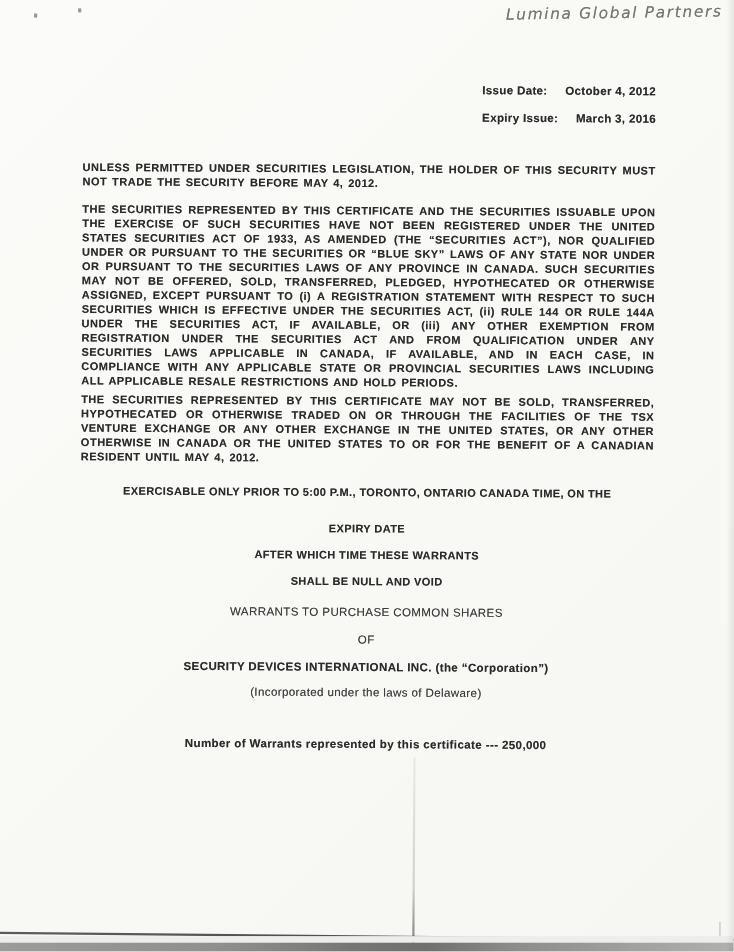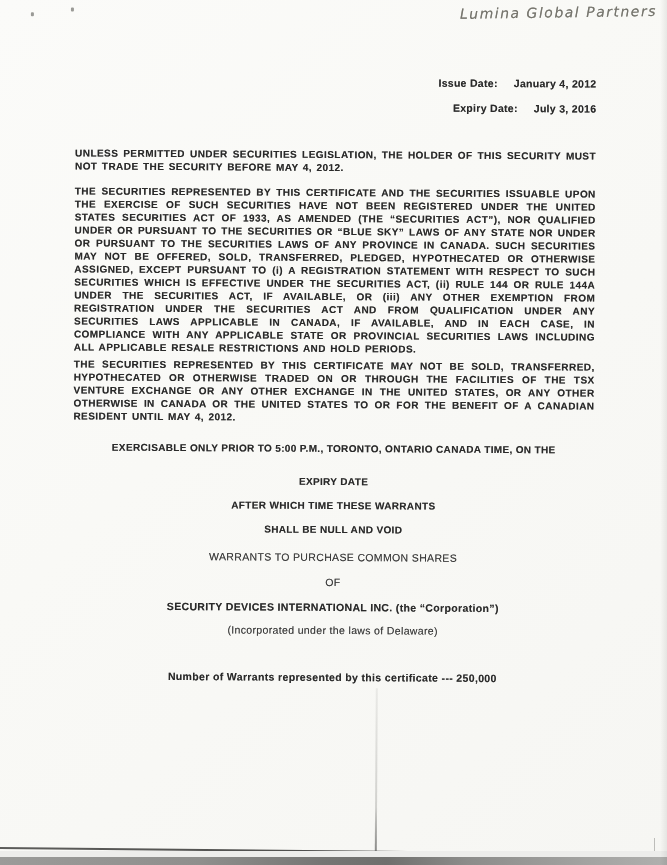--- a/index.html
+++ b/index.html
@@ -102,24 +102,24 @@
 <div class="scan-page">
   <div class="content">
 
     <div class="staple-mark staple-a"></div>
     <div class="staple-mark staple-b"></div>
 
     <div class="handwriting">Lumina Global Partners</div>
 
     <div class="dates">
       <div class="date-line">
-        <span class="date-label">Issue Date:</span><span>January 4, 2012</span>
+        <span class="date-label">Issue Date:</span><span>October 4, 2012</span>
       </div>
       <div class="date-line">
-        <span class="date-label">Expiry Date:</span><span>July 3, 2016</span>
+        <span class="date-label">Expiry Issue:</span><span>March 3, 2016</span>
       </div>
     </div>
 
     <div class="legend legend-1">UNLESS PERMITTED UNDER SECURITIES LEGISLATION, THE HOLDER OF THIS SECURITY MUST NOT TRADE THE SECURITY BEFORE MAY 4, 2012.</div>
 
     <div class="legend legend-2">THE SECURITIES REPRESENTED BY THIS CERTIFICATE AND THE SECURITIES ISSUABLE UPON THE EXERCISE OF SUCH SECURITIES HAVE NOT BEEN REGISTERED UNDER THE UNITED STATES SECURITIES ACT OF 1933, AS AMENDED (THE “SECURITIES ACT”), NOR QUALIFIED UNDER OR PURSUANT TO THE SECURITIES OR “BLUE SKY” LAWS OF ANY STATE NOR UNDER OR PURSUANT TO THE SECURITIES LAWS OF ANY PROVINCE IN CANADA.  SUCH SECURITIES MAY NOT BE OFFERED, SOLD, TRANSFERRED, PLEDGED, HYPOTHECATED OR OTHERWISE ASSIGNED, EXCEPT PURSUANT TO (i) A REGISTRATION STATEMENT WITH RESPECT TO SUCH SECURITIES WHICH IS EFFECTIVE UNDER THE SECURITIES ACT, (ii) RULE 144 OR RULE 144A UNDER THE SECURITIES ACT, IF AVAILABLE, OR (iii) ANY OTHER EXEMPTION FROM REGISTRATION UNDER THE SECURITIES ACT AND FROM QUALIFICATION UNDER ANY SECURITIES LAWS APPLICABLE IN CANADA, IF AVAILABLE, AND IN EACH CASE, IN COMPLIANCE WITH ANY APPLICABLE STATE OR PROVINCIAL SECURITIES LAWS INCLUDING ALL APPLICABLE RESALE RESTRICTIONS AND HOLD PERIODS.</div>
 
     <div class="legend legend-3">THE SECURITIES REPRESENTED BY THIS CERTIFICATE MAY NOT BE SOLD, TRANSFERRED, HYPOTHECATED OR OTHERWISE TRADED ON OR THROUGH THE FACILITIES OF THE TSX VENTURE EXCHANGE OR ANY OTHER EXCHANGE IN THE UNITED STATES, OR ANY OTHER OTHERWISE IN CANADA OR THE UNITED STATES TO OR FOR THE BENEFIT OF A CANADIAN RESIDENT UNTIL MAY 4, 2012.</div>
 
     <div class="center-line bold line-exercisable">EXERCISABLE ONLY PRIOR TO 5:00 P.M., TORONTO, ONTARIO CANADA TIME, ON THE</div>

